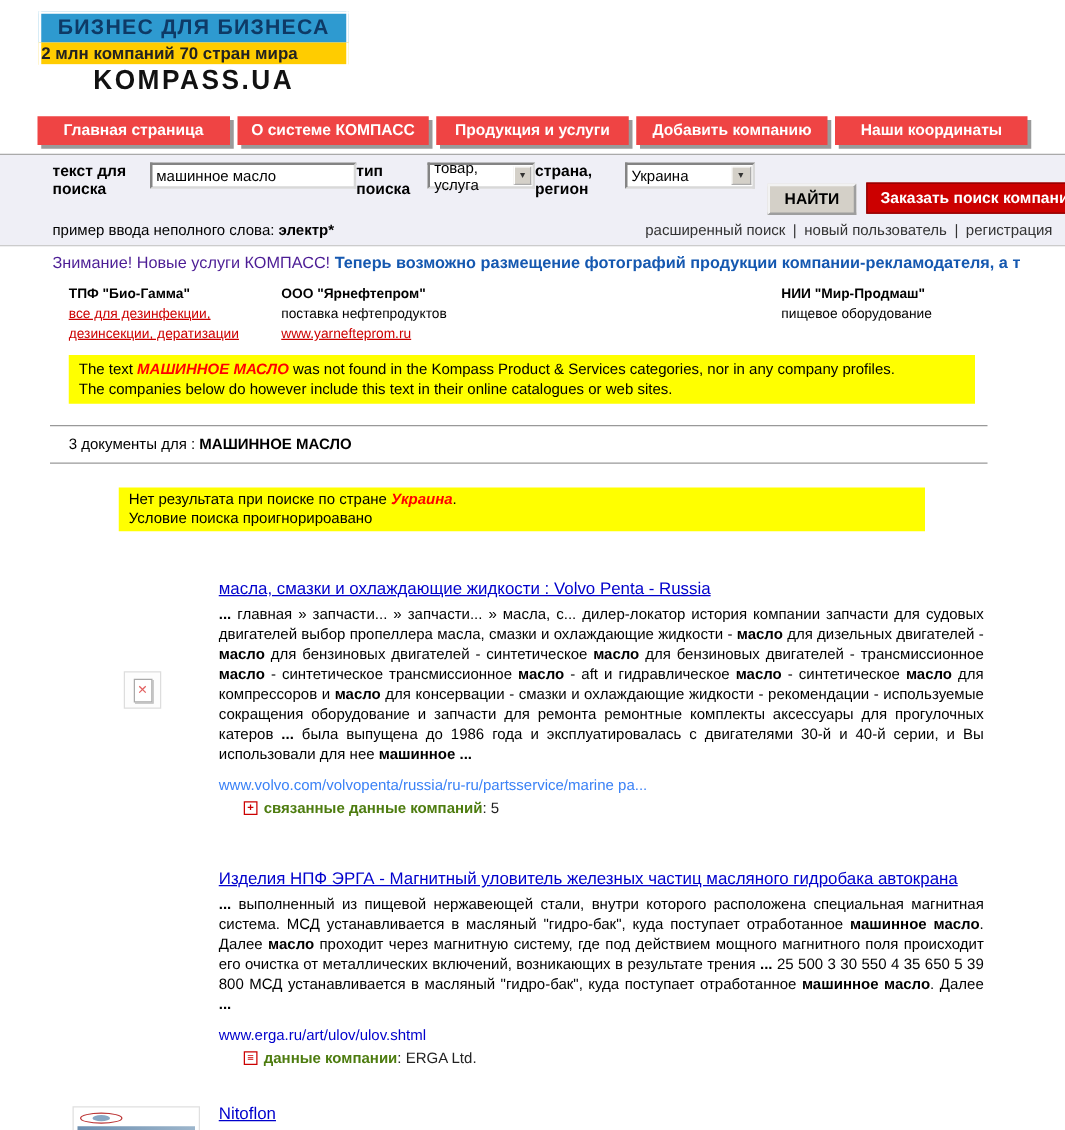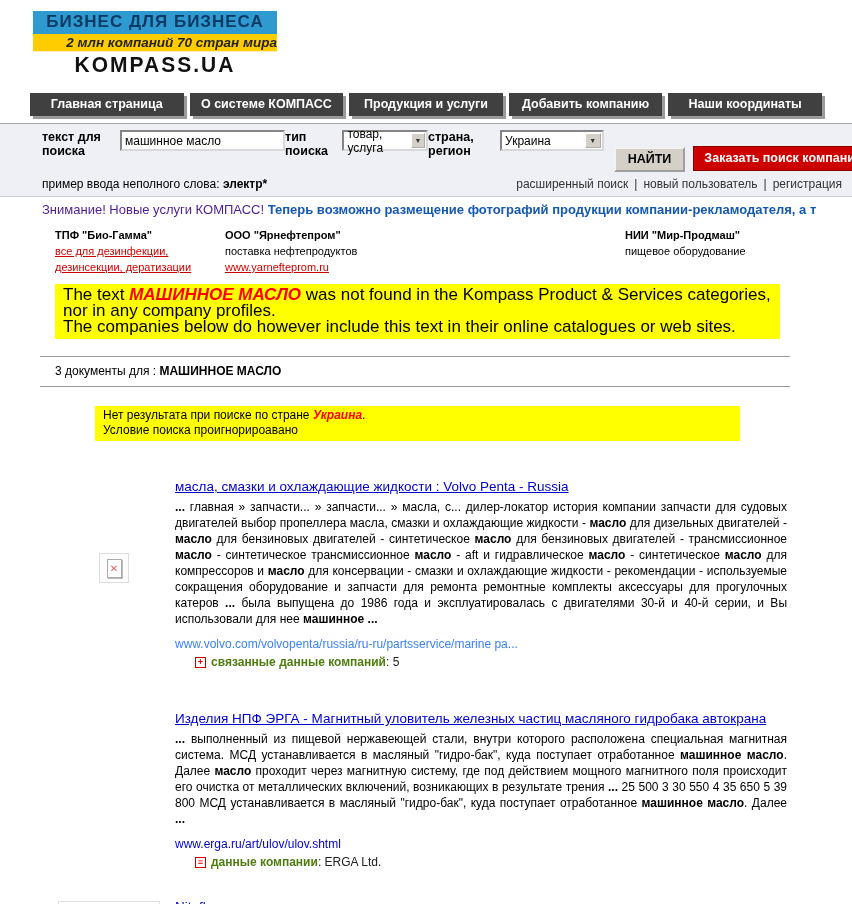--- a/index.html
+++ b/index.html
@@ -9,27 +9,27 @@
     font-family:"Liberation Sans","DejaVu Sans",sans-serif;
     color:#000; font-size:12px;
   }
   .b { font-weight:bold; }
 
   
   .logo { margin:8px 0 0 30px; width:250px; border:1px solid #fff; }
   .logo-band1 { background:#2E9AD0; color:#0E3A66; font-weight:bold; font-size:17px;
     text-align:center; padding:1px 0 2px; border:2px solid #fff; border-bottom:none; letter-spacing:1px; }
   .logo-band2 { background:#FFCC00; color:#222; font-weight:bold; font-size:13.5px;
-    text-align:right; padding:1px 0 2px; border:2px solid #fff; border-top:none; border-bottom:none;font-style:italic; }
+    text-align:left; padding:1px 0 2px; border:2px solid #fff; border-top:none; border-bottom:none; }
   .logo-band3 { background:#fff; color:#111; font-weight:900; font-size:21px;
     text-align:center; letter-spacing:2px; padding:1px 0 2px; transform:scaleY(1.05); }
 
   
   .nav { display:flex; gap:6px; margin:13px 30px 0 30px; }
-  .nav-btn { flex:1; background:#404040; color:#fff; font-weight:bold; font-size:12.5px;
+  .nav-btn { flex:1; background:#ef4444; color:#fff; font-weight:bold; font-size:12.5px;
     text-align:center; padding:4px 0 5px; box-shadow:3px 3px 0 #9a9a9a; cursor:pointer; white-space:nowrap; }
 
   
   .panel { margin-top:7px; background:#EFEFF6; border-top:1px solid #aaa; border-bottom:1px solid #ccc;
     padding:6px 8px 5px 42px; }
   .panel-row1 { display:flex; align-items:flex-start; }
   .fld { display:flex; flex-direction:row; }
   .fld-label { font-weight:bold; font-size:12.5px; margin-bottom:3px; }
   .txt-input { width:200px; height:21px; border:2px inset #d8d8d8; font-family:inherit;
     font-size:12px; padding:1px 3px; background:#fff; }
@@ -55,21 +55,21 @@
   .attention .red { color:#4c1d95; }
   .attention .blue { color:#1558B0; font-weight:bold; }
 
   
   .sponsors { display:flex; margin:10px 0 0 55px; font-size:11px; line-height:16px; }
   .sponsor-name { font-weight:bold; }
   .sp1 { width:170px; } .sp2 { width:400px; } .sp3 { flex:1; }
   .red-link { color:#CC0000; text-decoration:underline; cursor:pointer; }
 
   
-  .notice { margin:9px 72px 0 55px; background:#FFFF00; padding:3px 8px 4px; font-size:17px; line-height:16px; }
+  .notice { margin:9px 72px 0 55px; background:#FFFF00; padding:3px 8px 4px; font-size:12px; line-height:16px; }
   .notice .term { color:#FF0000; font-weight:bold; font-style:italic; }
 
   
   .doccount { margin:17px 62px 0 40px; border-top:1px solid #999; border-bottom:1px solid #999;
     padding:7px 0 8px 15px; font-size:12px; }
 
   
   .noresult { margin:19px 112px 0 95px; background:#FFFF00; padding:2px 8px 3px; font-size:12px; line-height:15px; }
   .noresult .country { color:#FF0000; font-weight:bold; font-style:italic; }
 

